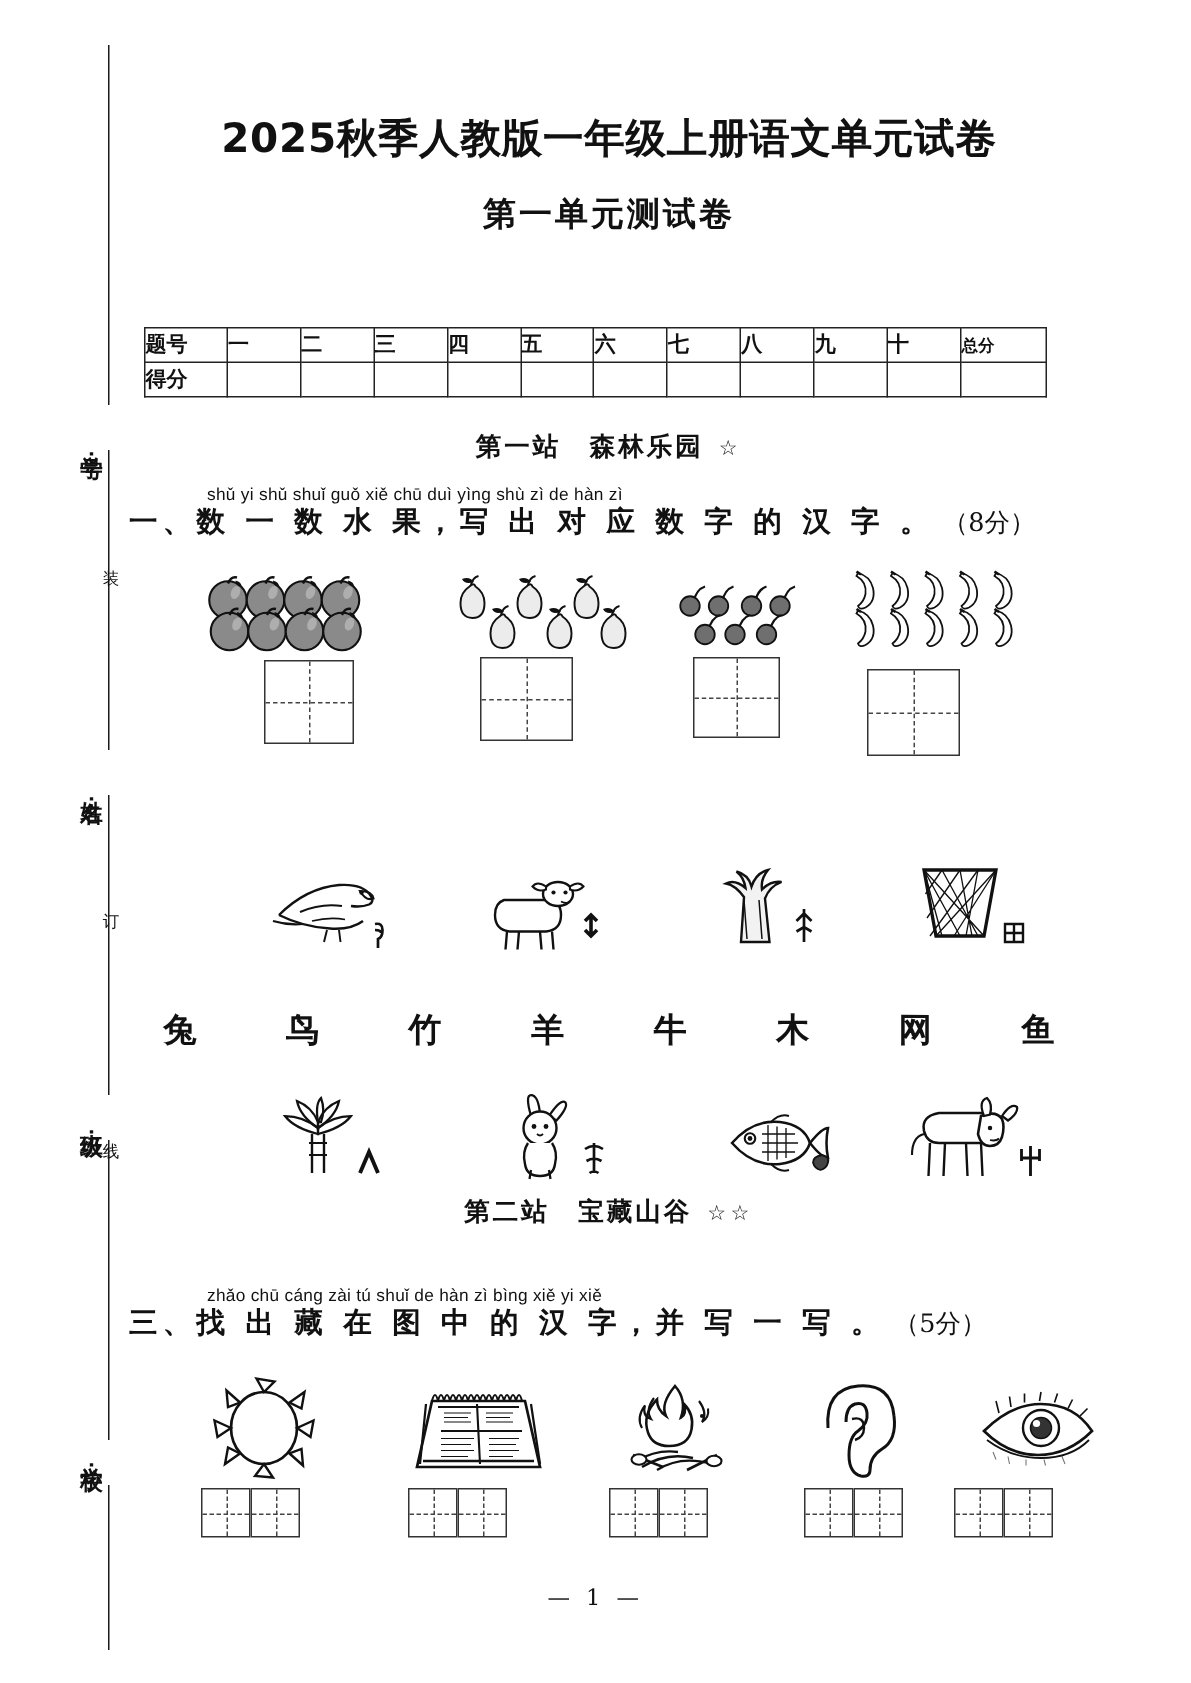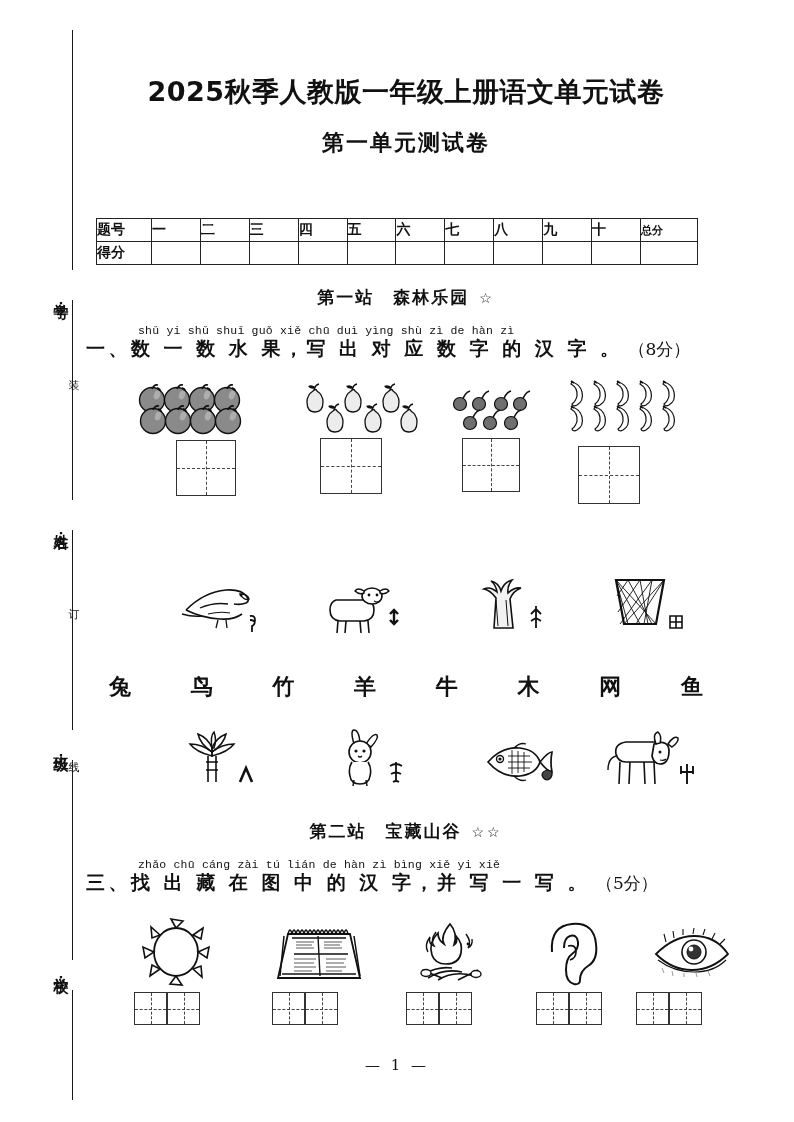--- a/index.html
+++ b/index.html
@@ -123,21 +123,21 @@
   .station .stars {
     font-size: 14px;
     font-weight: 400;
     letter-spacing: 3px;
     margin-left: 10px;
   }
 
   
   .q-block { position: absolute; left: 86px; width: 640px; }
   .q-pinyin {
-    font-family: Liberation Mono, monospace;
+    font-family: Liberation Sans, sans-serif;
     font-size: 11.5px;
     letter-spacing: 0.2px;
     color: #111;
     padding-left: 52px;
     white-space: nowrap;
   }
   .q-text {
     font-family: "DejaVu Serif", "Liberation Serif", serif;
     font-size: 19px;
     font-weight: 700;
@@ -566,26 +566,26 @@
       <circle cx="56" cy="22" r="1.5" fill="#111"></circle>
       <path d="M56 30 q4 1 6 -1" fill="none" stroke="#111" stroke-width="1.2"></path>
       <path d="M16 32 l-1 22 M26 32 l-1 22 M40 32 l1 22 M50 32 l1 22" stroke="#111" stroke-width="1.6" fill="none"></path>
       <path d="M12 26 q-8 2 -8 14" fill="none" stroke="#111" stroke-width="1.4"></path>
       <g transform="translate(76,32)">
         <path d="M7 2 L7 22 M1 4 L1 12 M13 4 L13 12 M1 10 L13 10" fill="none" stroke="#111" stroke-width="1.9"></path>
       </g>
     </svg>
   </div>
 
-  <div class="station" style="top:820px;text-align:center;">
+  <div class="station" style="top:796px;text-align:center;">
     <span>第二站　宝藏山谷</span><span class="stars">☆☆</span>
   </div>
 
   <div class="q-block" style="top:858px;">
-    <div class="q-pinyin">zhǎo chū cáng zài  tú  lián de hàn  zì    bìng xiě  yi  xiě</div>
+    <div class="q-pinyin">zhǎo chū cáng zài  tú  shuǐ de hàn  zì    bìng xiě  yi  xiě</div>
     <div class="q-text">
       <span>三、找 出 藏 在 图 中 的 汉 字，并 写 一 写 。</span><span class="pts">（5分）</span>
     </div>
   </div>
 
   <div class="pic-cell" style="left:136px; top:918px;">
     <svg width="80" height="68" viewBox="0 0 80 68">
       <ellipse cx="40" cy="34" rx="22" ry="24" fill="#fff" stroke="#111" stroke-width="1.8"></ellipse>
       <path d="M40 10 l-5 -9 l12 2 z M40 58 l6 9 l-12 -1 z
                M18 34 l-11 -5 l2 11 z M62 34 l11 -5 l-2 11 z

